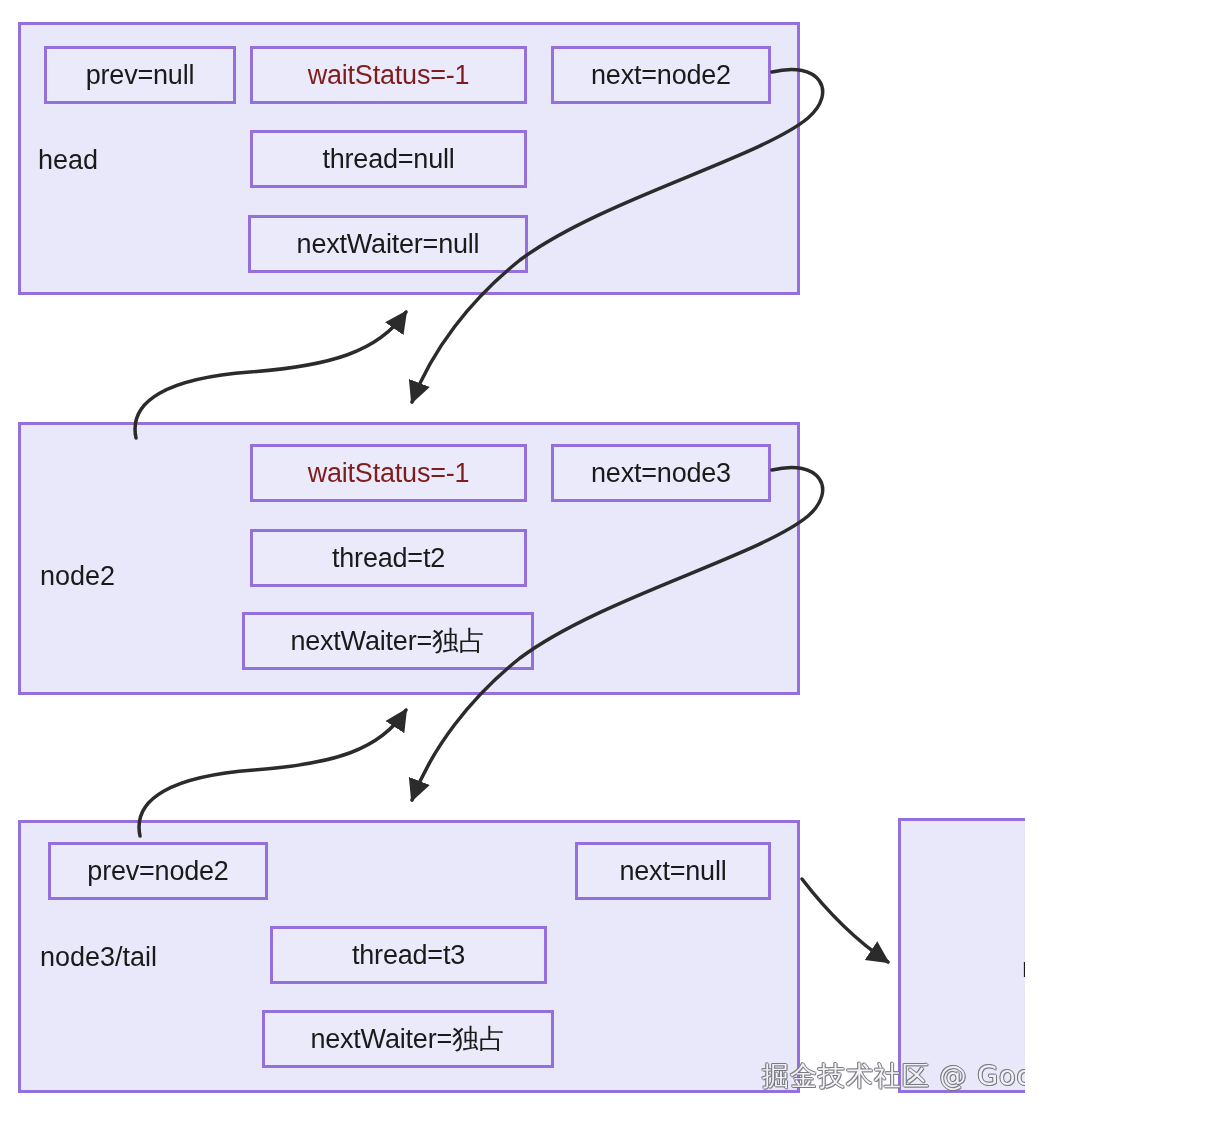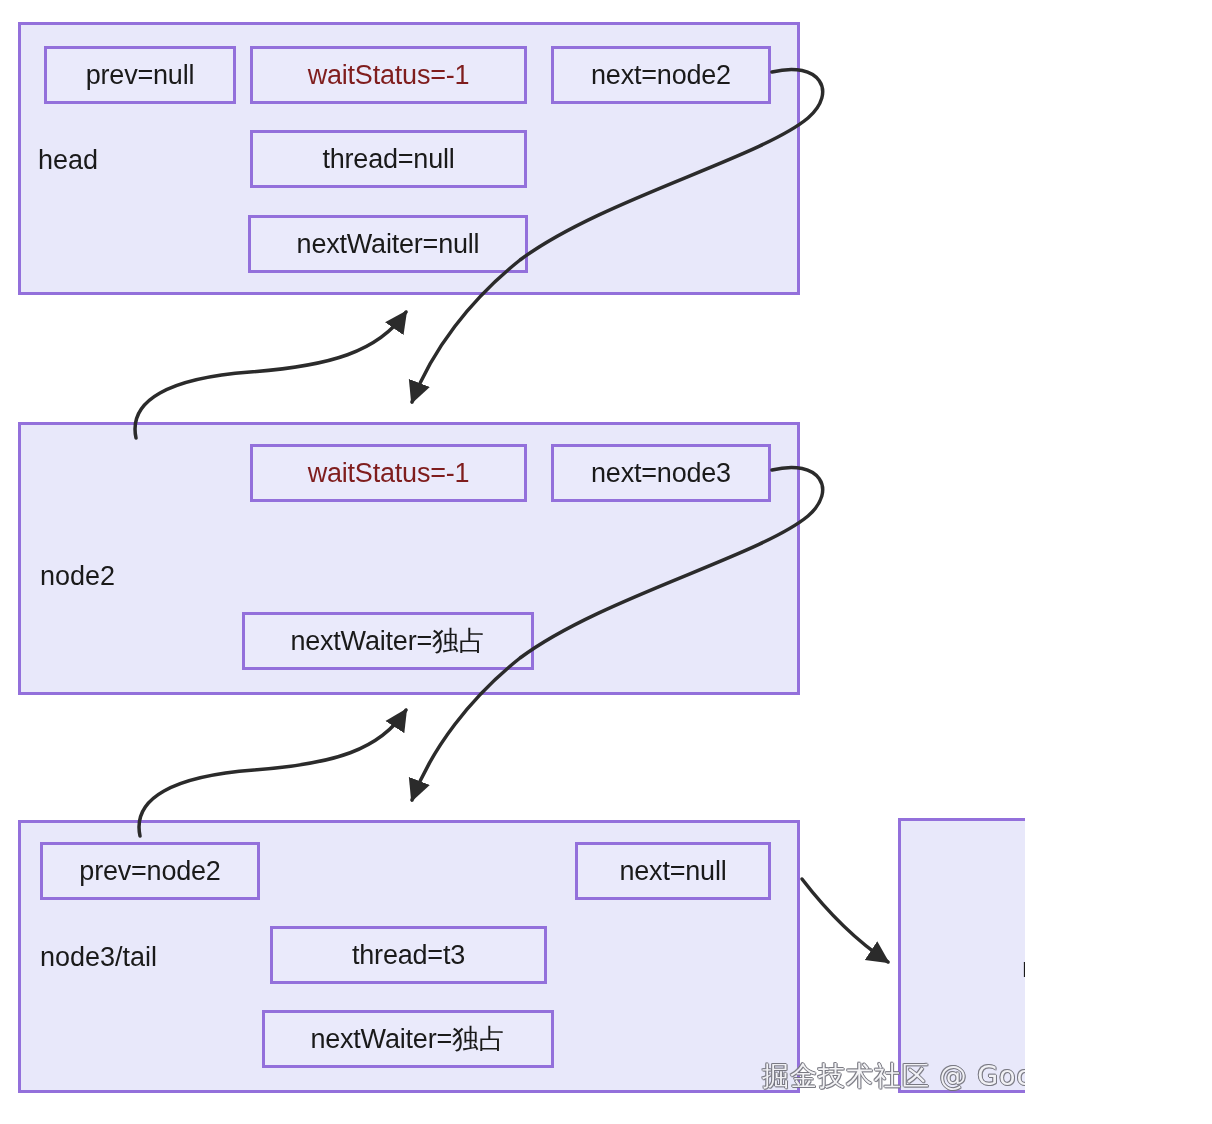--- a/index.html
+++ b/index.html
@@ -97,28 +97,29 @@
 
   <div class="node-label" style="left:38px;top:147px;">head</div>
 
   <div class="node-box" style="left:18px;top:422px;width:782px;height:273px;"></div>
 
 
   <div class="field-box accent" style="left:250px;top:444px;width:277px;height:58px;">waitStatus=-1</div>
 
   <div class="field-box" style="left:551px;top:444px;width:220px;height:58px;">next=node3</div>
 
+  <div class="field-box" style="left:250px;top:529px;width:277px;height:58px;">thread=t2</div>
 
   <div class="field-box" style="left:242px;top:612px;width:292px;height:58px;">nextWaiter=独占</div>
 
   <div class="node-label" style="left:40px;top:546px;margin-top:17px;">node2</div>
 
   <div class="node-box" style="left:18px;top:820px;width:782px;height:273px;"></div>
 
-  <div class="field-box" style="left:40px;top:842px;width:220px;height:58px;">prev=node2</div>
+  <div class="field-box" style="left:48px;top:842px;width:220px;height:58px;">prev=node2</div>
 
 
   <div class="field-box" style="left:575px;top:842px;width:196px;height:58px;">next=null</div>
 
   <div class="field-box" style="left:270px;top:926px;width:277px;height:58px;">thread=t3</div>
 
   <div class="field-box" style="left:262px;top:1010px;width:292px;height:58px;">nextWaiter=独占</div>
 
   <div class="node-label" style="left:40px;top:944px;">node3/tail</div>
 

